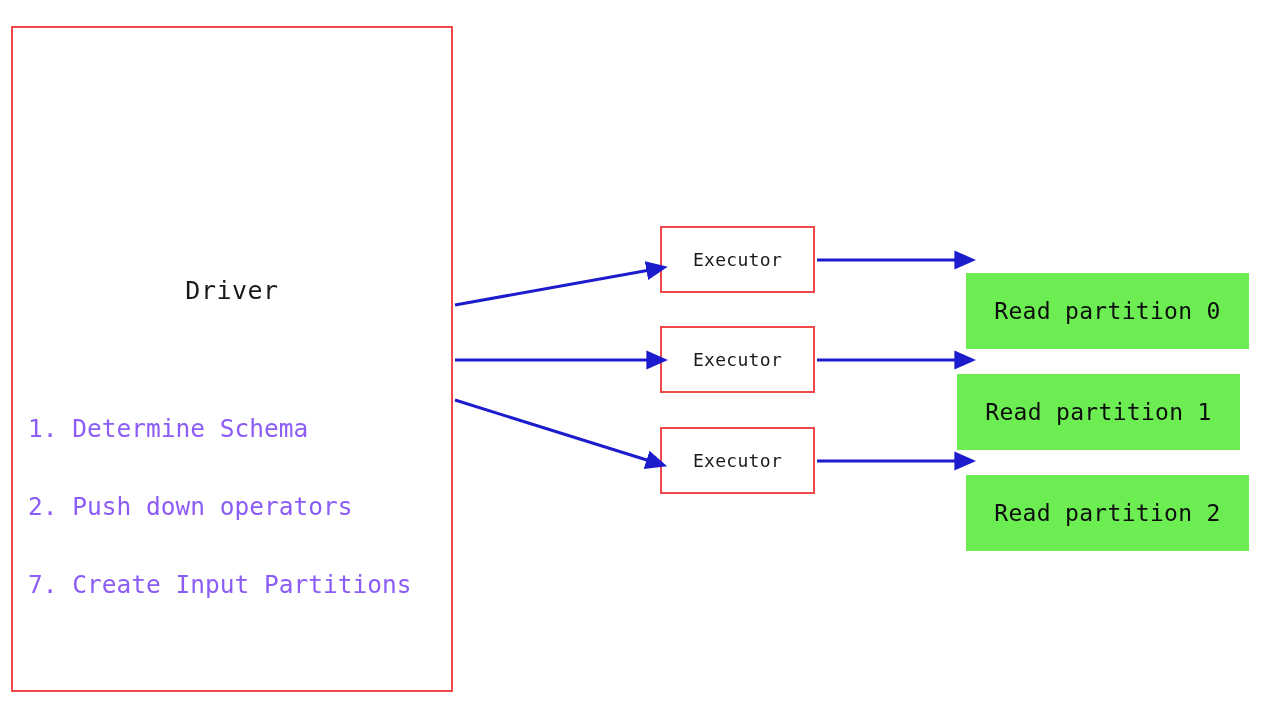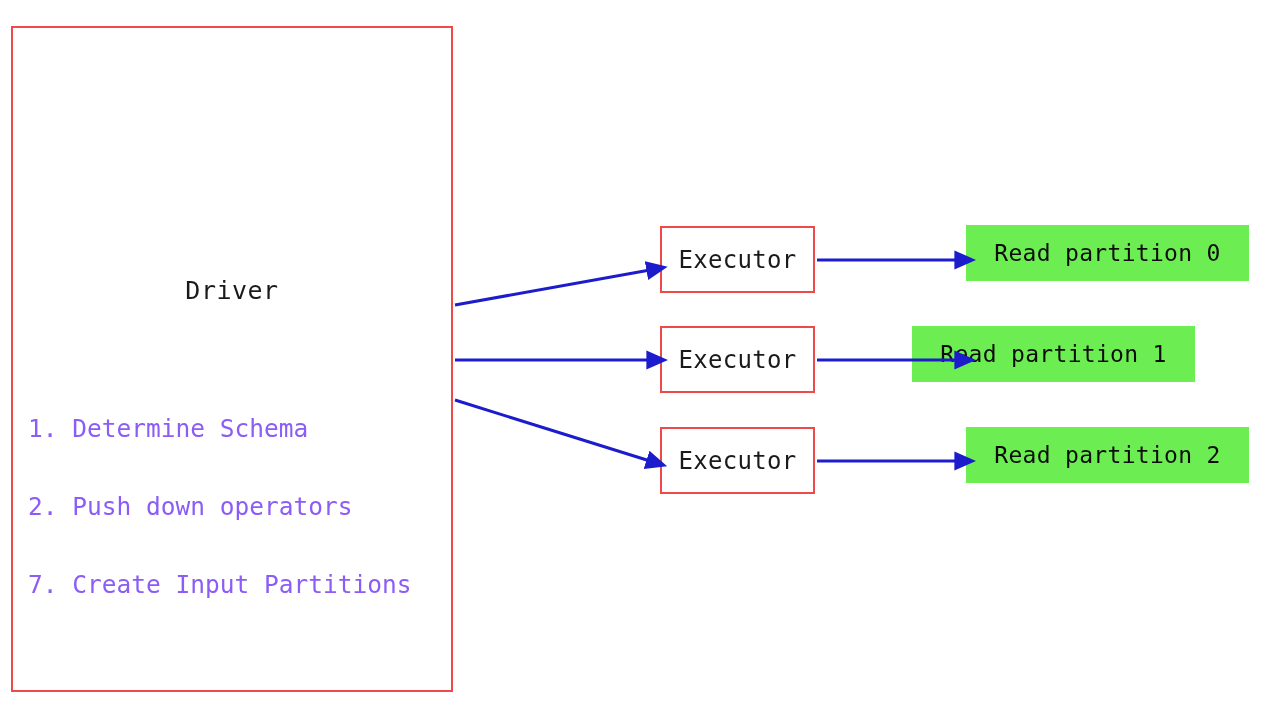--- a/index.html
+++ b/index.html
@@ -55,34 +55,35 @@
     height: 67px;
     border: 2px solid var(--red, #ef4a4a);
     background: #ffffff;
     box-sizing: border-box;
     display: flex;
     align-items: center;
     justify-content: center;
   }
   .executor-box .label {
     font-family: "DejaVu Sans Mono", "Liberation Mono", monospace;
-    font-size: 24px;
+    font-size: 18px;
     color: #1a1a1a;
     letter-spacing: 0.3px;
     white-space: nowrap;
   }
 
   
   .partition-box {
     width: 283px;
-    height: 56px;
+    height: 76px;
     background: var(--green, #6cee53);
     display: flex;
     align-items: center;
     justify-content: center;
+    margin-top: 48px;
   }
   .partition-box .label {
     font-family: "DejaVu Sans Mono", "Liberation Mono", monospace;
     font-size: 23px;
     color: #0d0d0d;
     letter-spacing: 0.3px;
     white-space: nowrap;
   }
 
   
@@ -129,21 +130,21 @@
   </div>
 
   <div class="abs executor-box" style="left:660px; top:427px;">
     <span class="label">Executor</span>
   </div>
 
   <div class="abs partition-box" style="left:966px; top:225px;">
     <span class="label">Read partition 0</span>
   </div>
 
-  <div class="abs partition-box" style="left:912px; top:326px;">
+  <div class="abs partition-box" style="left:957px; top:326px;">
     <span class="label">Read partition 1</span>
   </div>
 
   <div class="abs partition-box" style="left:966px; top:427px;">
     <span class="label">Read partition 2</span>
   </div>
 
   <div class="abs arrow-label" id="label-serialize">
   </div>
 

